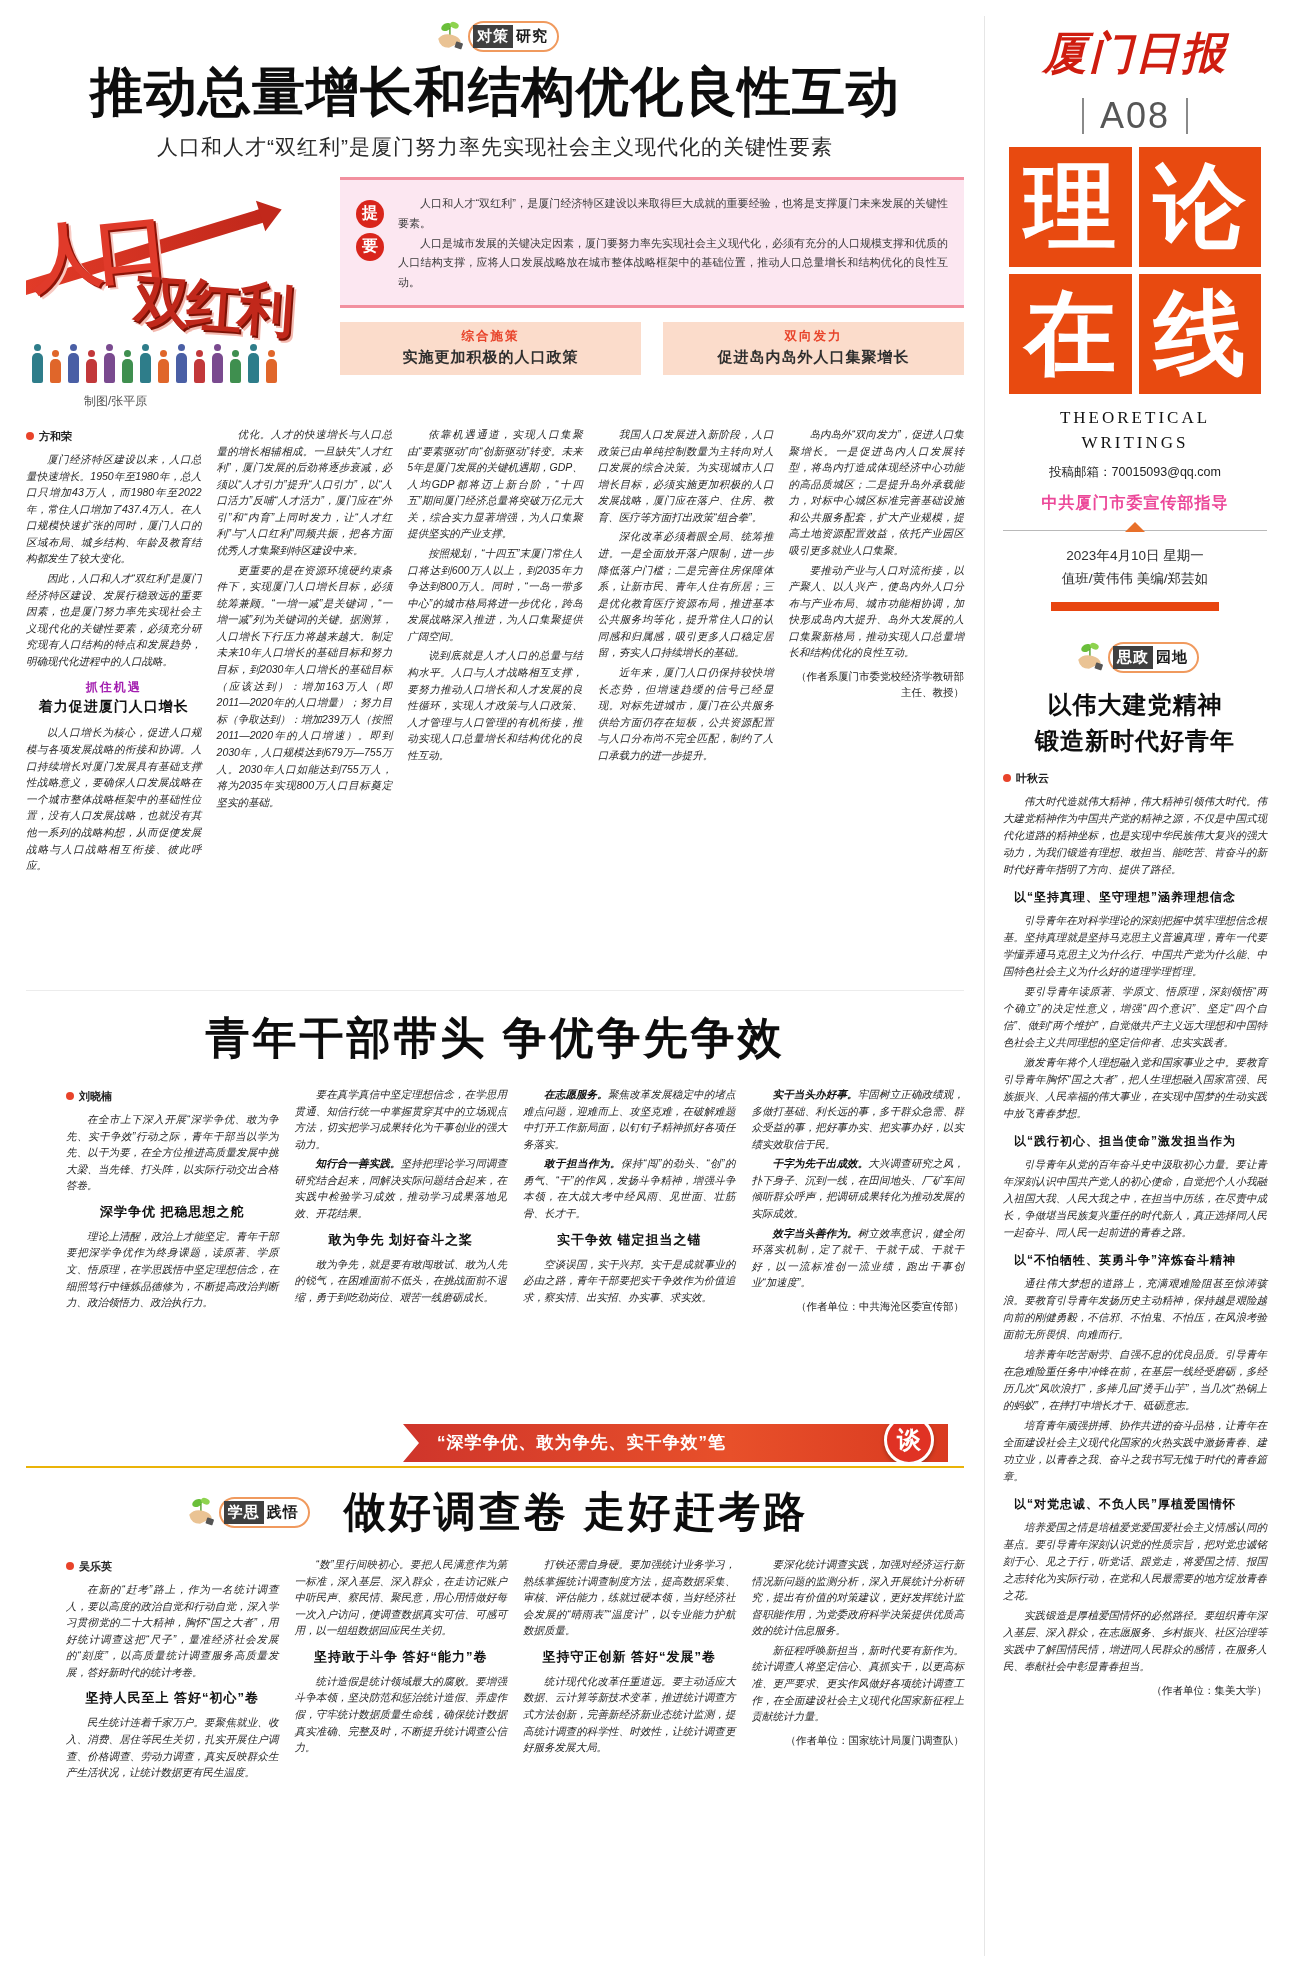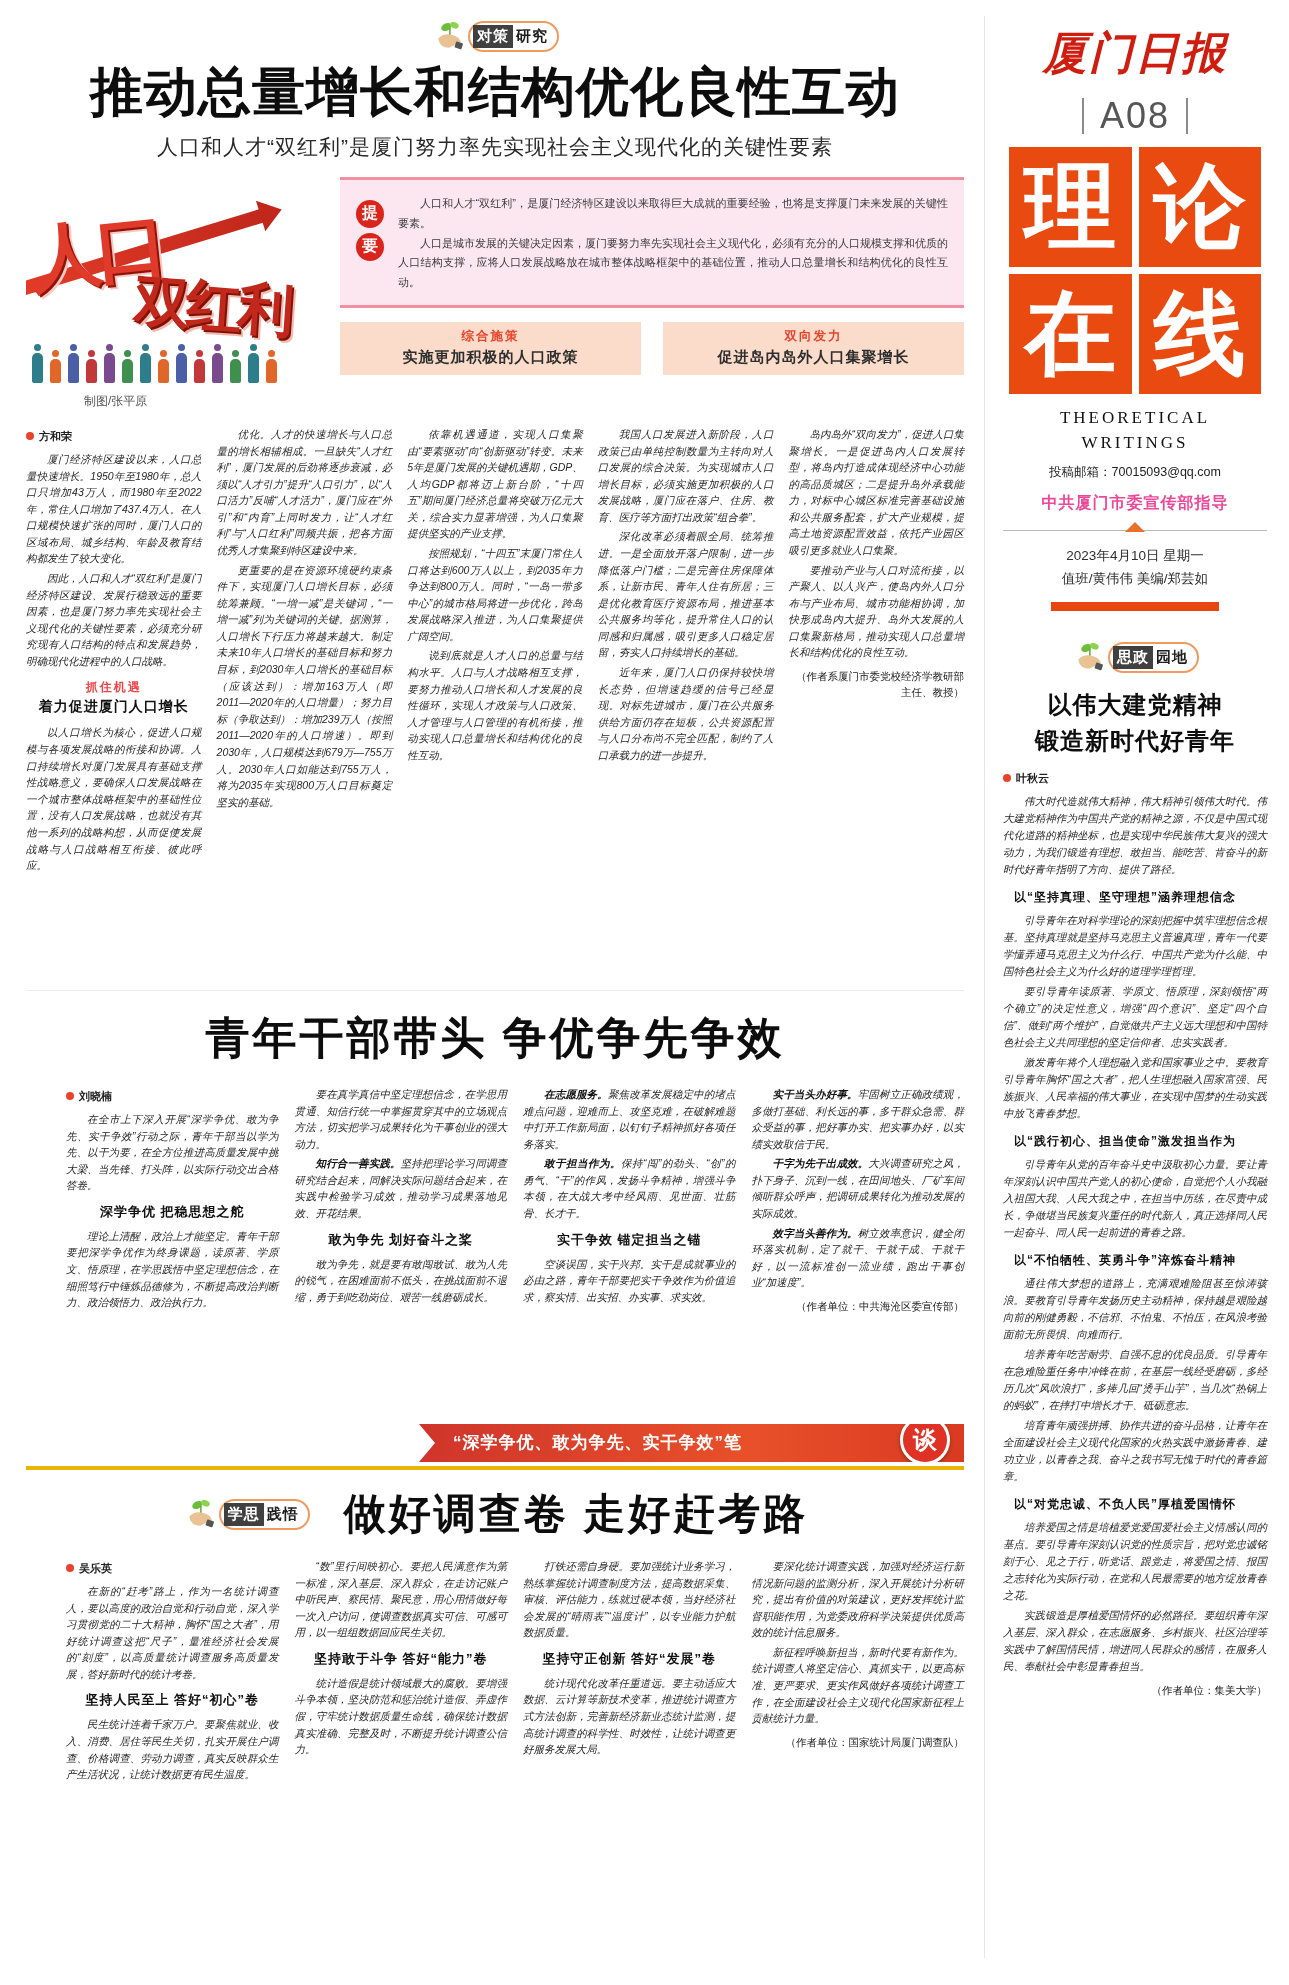--- a/index.html
+++ b/index.html
@@ -59,39 +59,39 @@
   .cols5 > div { flex:1; min-width:0; min-height:540px; }
   .cols4 { display:flex; gap:16px;margin-left:40px; }
   .cols4 > div { flex:1; min-width:0; }
 
   p.body-p { font-size:10.5px; line-height:1.58; text-indent:2em; text-align:justify; color:#262626; margin-bottom:3px;font-style:italic; }
   p.body-p b.lead { font-weight:bold; color:#111; }
   .author { font-size:11px; color:#222; margin:3px 0 7px; font-weight:bold; }
   .author .dot { width:8px; height:8px; border-radius:50%; background:#e8432a; display:inline-block; margin-right:5px; }
   h4.col-sub { text-align:center; font-size:13px; color:#111; margin:9px 0 7px; letter-spacing:1px; }
   .subtag { text-align:center; margin:10px 0 8px; }
-  .subtag-tag { color:#ef4444; font-weight:bold; font-size:12px; letter-spacing:2px; }
+  .subtag-tag { color:#a21caf; font-weight:bold; font-size:12px; letter-spacing:2px; }
   .subtag-title { font-weight:bold; font-size:14px; color:#111; margin-top:2px; letter-spacing:1px; }
   p.attr { text-align:right; font-size:10.5px; color:#222; margin-top:8px; line-height:1.5; }
 
   
   .middle-section { margin-top:24px; border-top:1px solid #ececec; padding:18px 0 50px; position:relative; }
   .headline2 { font-size:44px; font-weight:bold; text-align:center; color:#0d0d0d; letter-spacing:3px; margin-bottom:18px; }
   .middle-section .cols4 > div { min-height:330px; }
-  .ribbon { position:absolute; right:0; bottom:4px; width:545px; height:38px;
+  .ribbon { position:absolute; right:16px; bottom:4px; width:545px; height:38px;
     background:linear-gradient(90deg,#cf352b,#e8502a 60%,#d93a20);
     clip-path:polygon(0 0,100% 0,100% 100%,0 100%,16px 50%);
     display:flex; align-items:center; padding-left:34px; box-shadow:0 2px 4px rgba(0,0,0,.25); }
   .ribbon .rtext { color:#fff; font-weight:bold; font-size:17px; letter-spacing:1px; }
   .ribbon .rcircle { position:absolute; right:14px; top:-9px; width:50px; height:50px; border-radius:50%;
     background:#e03224; border:3px solid #fff; color:#fff; font-size:24px; font-weight:bold;
     display:flex; align-items:center; justify-content:center; box-shadow:0 2px 4px rgba(0,0,0,.3); }
 
   
-  .bottom-section { border-top:4px solid #eab308; padding-top:16px; }
+  .bottom-section { border-top:2px solid #eab308; padding-top:16px; }
   .bottom-head { display:flex; align-items:center; justify-content:center; gap:34px; margin-bottom:16px; }
   .headline3 { font-size:42px; font-weight:bold; color:#0d0d0d; letter-spacing:3px; }
   .bottom-section .cols4 > div { min-height:400px; }
 
   
   .masthead { color:#cf1d10; font-size:44px; font-weight:bold; text-align:center;
     font-family:"DejaVu Serif","Liberation Serif",serif; font-style:italic; letter-spacing:2px; margin-top:8px; }
   .pagenum-row { display:flex; align-items:center; justify-content:center; gap:16px; margin:12px 0 10px; }
   .pagenum-row .bar { width:2px; height:36px; background:#8a8a8a; }
   .pagenum { font-size:36px; color:#565656; letter-spacing:2px; }

